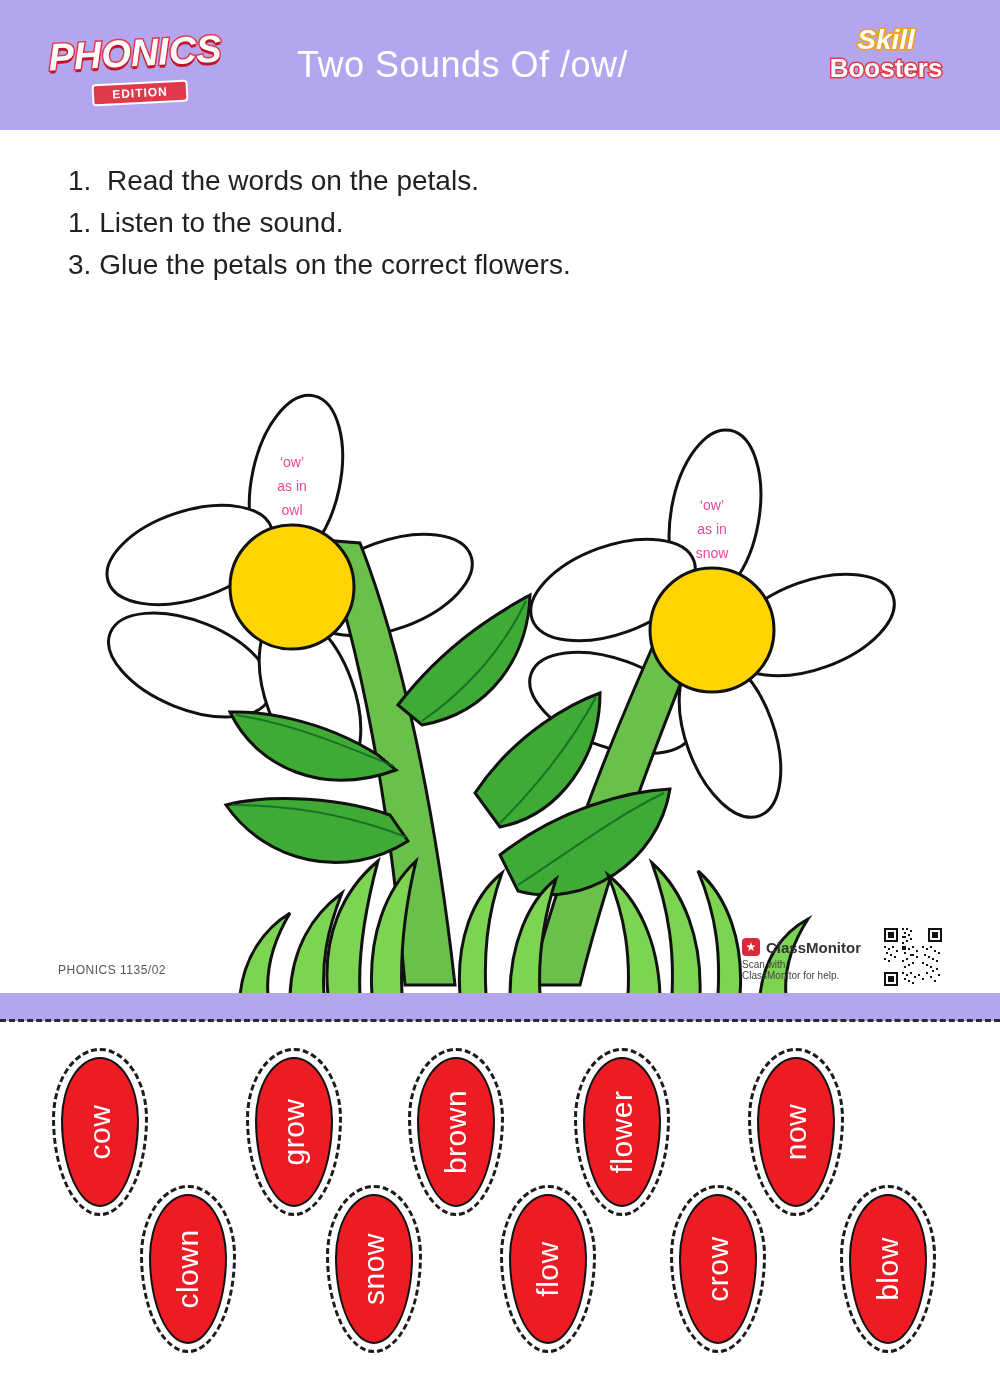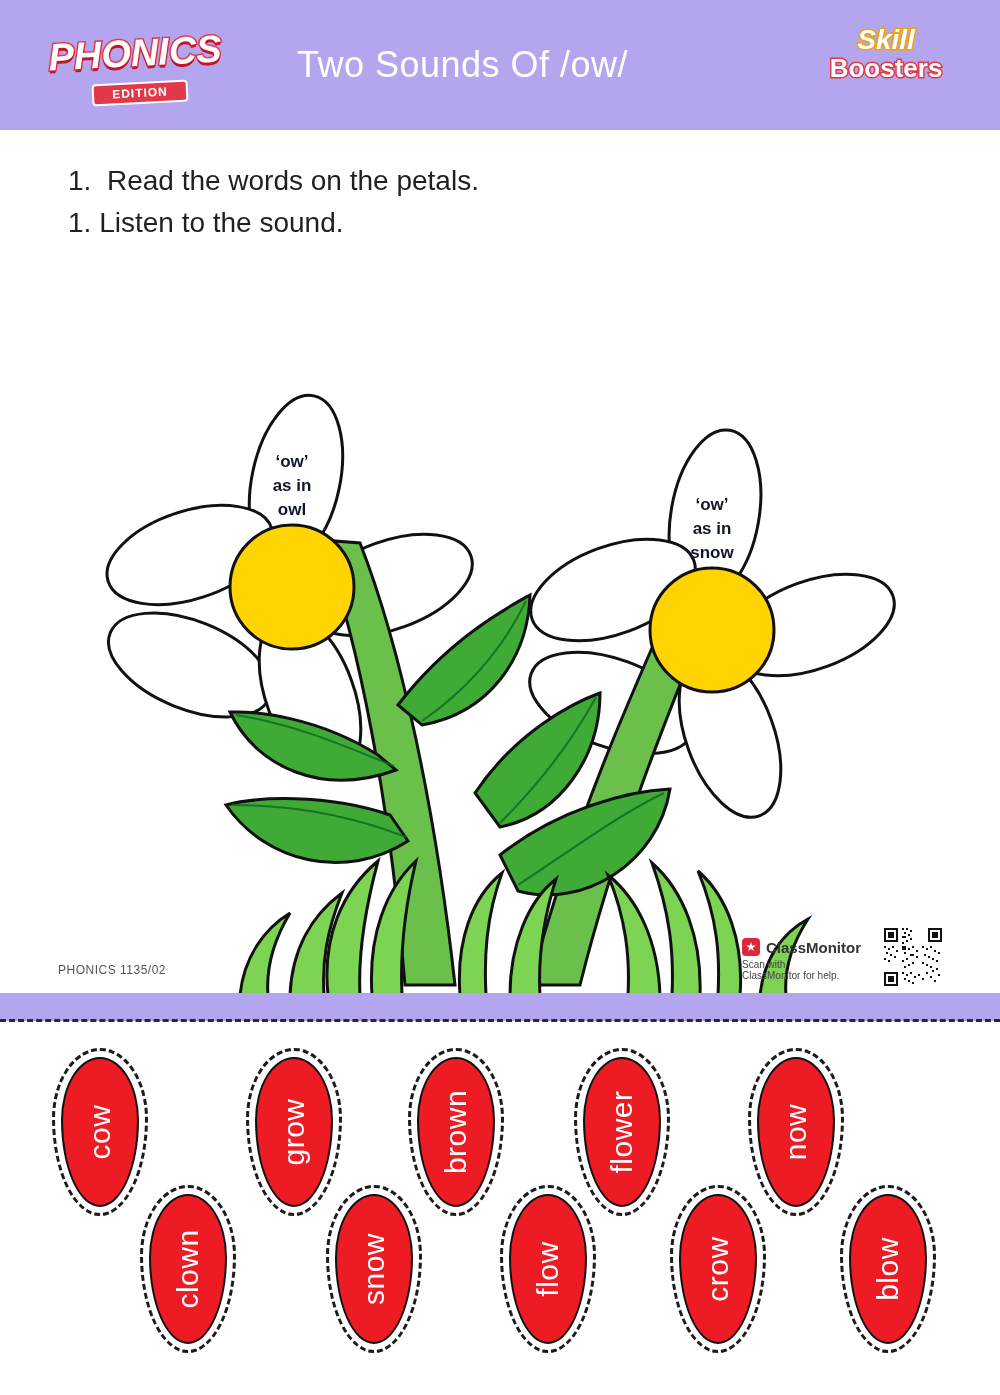--- a/index.html
+++ b/index.html
@@ -113,23 +113,23 @@
   
   .art {
     position: absolute;
     left: 60px; top: 285px;
     width: 880px;
     height: 710px;
   }
   .flower-center-label {
     position: absolute;
     text-align: center;
-    color: #0f172a;
-    font-weight: bold;
-    font-size: 17px;
+    color: #ec4899;
+    font-weight: normal;
+    font-size: 14px;
     line-height: 24px;
     pointer-events: none;
   }
 
   
   .page-code {
     position: absolute;
     left: 58px; top: 963px;
     font-size: 12px;
     color: #555;
@@ -249,20 +249,21 @@
 
     <div class="skill-logo">
       <span class="skill-word">Skill</span>
       <span class="boost-word">Boosters</span>
     </div>
   </div>
 
   <div class="instructions">
     <div class="step">1.  Read the words on the petals.</div>
     <div class="step">1. Listen to the sound.</div>
+    <div class="step">3. Glue the petals on the correct flowers.</div>
   </div>
 
   <div class="art">
     <svg width="880" height="710" viewBox="0 0 880 710">
       <defs>
         <g id="petal-shape">
           <ellipse cx="0" cy="0" rx="44" ry="86" fill="#ffffff" stroke="#111111" stroke-width="3"></ellipse>
         </g>
       </defs>
 

